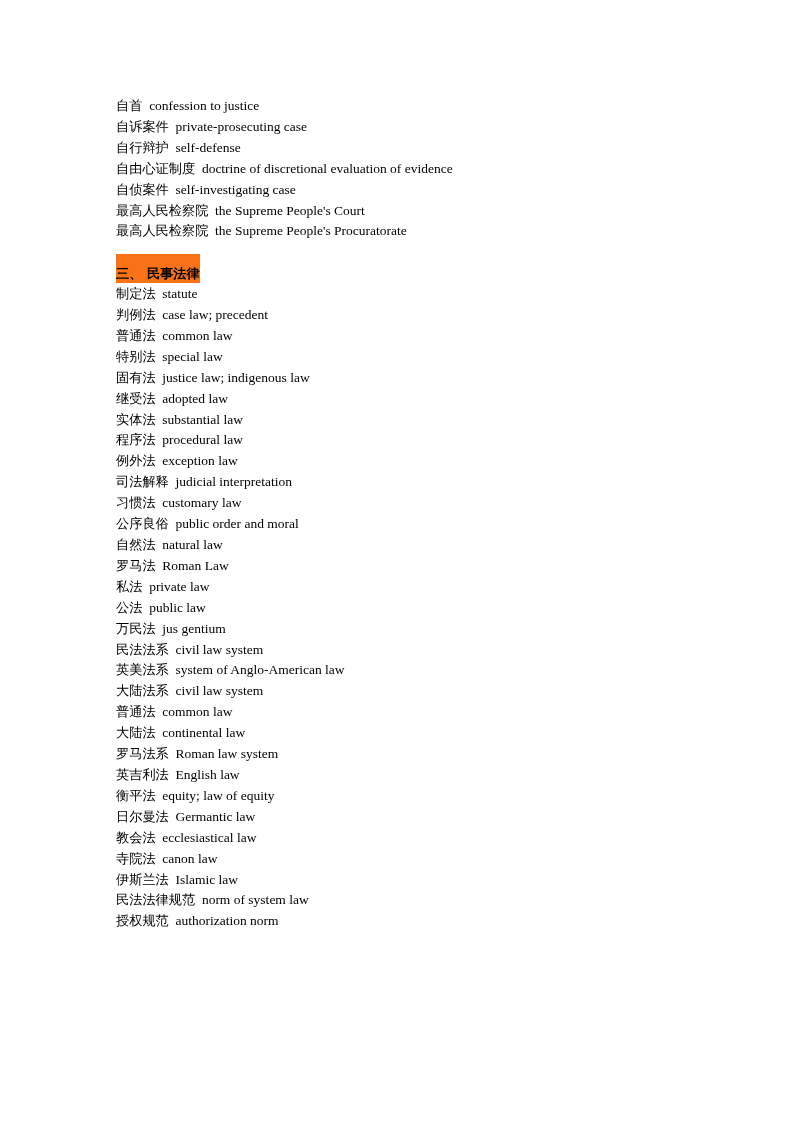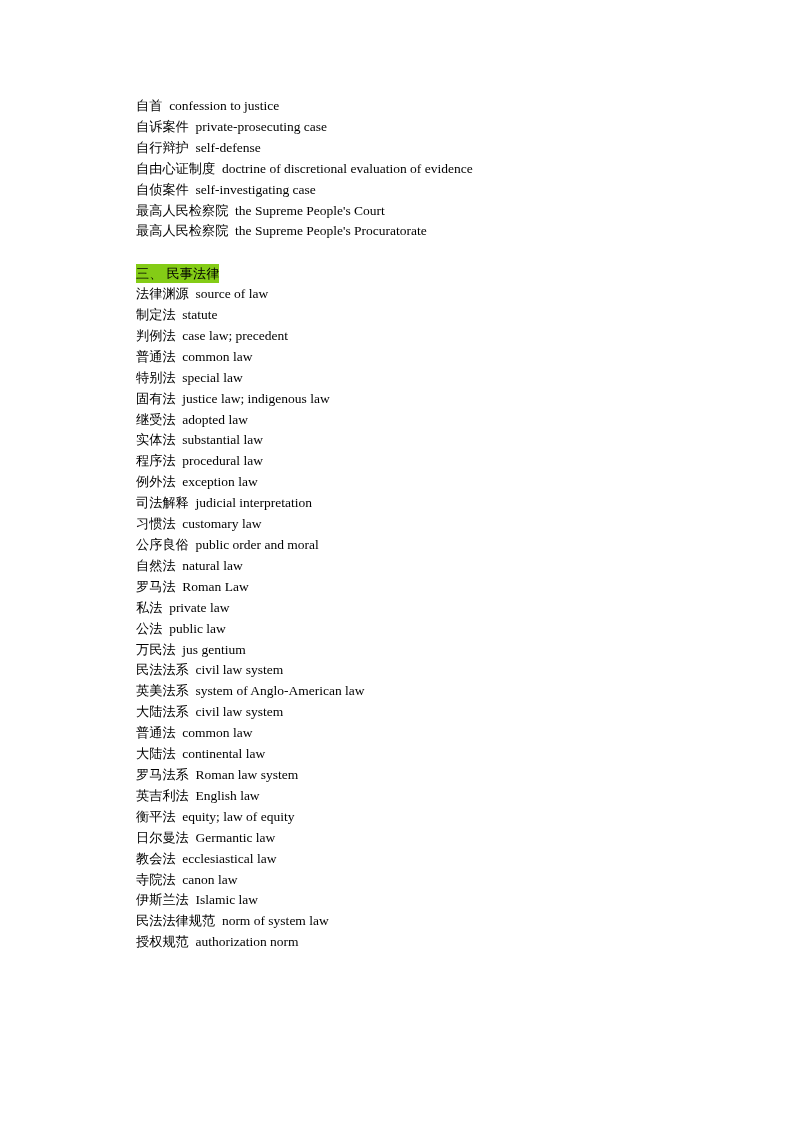--- a/index.html
+++ b/index.html
@@ -15,21 +15,20 @@
     font-family: "Liberation Serif", "DejaVu Serif", serif;
     color: #000000;
   }
   .page {
     position: absolute;
     left: 0;
     top: 0;
     width: 629px;
     height: 1123px;
     background: #ffffff;
-    margin-left: 20px;
   }
   .content {
     position: absolute;
     left: 116px;
     top: 96px;
     width: 620px;
   }
   .entry {
     font-size: 13.5px;
     line-height: 20.9px;
@@ -51,41 +50,40 @@
     font-size: 13.5px;
   }
   .section-heading {
     line-height: 20.9px;
     height: 20.9px;
     white-space: pre;
   }
   .section-heading .hl {
     font-family: "DejaVu Sans", "Liberation Sans", sans-serif;
     font-size: 13.2px;
-    font-weight: normal;
-    background-color: #84cc16;
+    font-weight: bold;
+    background-color: #f97316;
     color: #000000;
-    padding: 2px 0 2px 0;
+    padding: 12px 0 2px 0;
   }
 </style>
 </head>
 <body>
 
 <div class="page">
   <div class="content" id="doc-body">
       <div class="entry"><span class="cn">自首</span><span>  </span><span class="en">confession to justice</span></div>
       <div class="entry"><span class="cn">自诉案件</span><span>  </span><span class="en">private-prosecuting case</span></div>
       <div class="entry"><span class="cn">自行辩护</span><span>  </span><span class="en">self-defense</span></div>
       <div class="entry"><span class="cn">自由心证制度</span><span>  </span><span class="en">doctrine of discretional evaluation of evidence</span></div>
       <div class="entry"><span class="cn">自侦案件</span><span>  </span><span class="en">self-investigating case</span></div>
       <div class="entry"><span class="cn">最高人民检察院</span><span>  </span><span class="en">the Supreme People's Court</span></div>
       <div class="entry"><span class="cn">最高人民检察院</span><span>  </span><span class="en">the Supreme People's Procuratorate</span></div>
       <div class="gap">&nbsp;</div>
       <div class="section-heading"><span class="hl">三、 民事法律</span></div>
-      <div class="entry"><span class="cn">法律渊源</span><span>  </span><span class="en">source of law</span></div>
       <div class="entry"><span class="cn">制定法</span><span>  </span><span class="en">statute</span></div>
       <div class="entry"><span class="cn">判例法</span><span>  </span><span class="en">case law; precedent</span></div>
       <div class="entry"><span class="cn">普通法</span><span>  </span><span class="en">common law</span></div>
       <div class="entry"><span class="cn">特别法</span><span>  </span><span class="en">special law</span></div>
       <div class="entry"><span class="cn">固有法</span><span>  </span><span class="en">justice law; indigenous law</span></div>
       <div class="entry"><span class="cn">继受法</span><span>  </span><span class="en">adopted law</span></div>
       <div class="entry"><span class="cn">实体法</span><span>  </span><span class="en">substantial law</span></div>
       <div class="entry"><span class="cn">程序法</span><span>  </span><span class="en">procedural law</span></div>
       <div class="entry"><span class="cn">例外法</span><span>  </span><span class="en">exception law</span></div>
       <div class="entry"><span class="cn">司法解释</span><span>  </span><span class="en">judicial interpretation</span></div>

